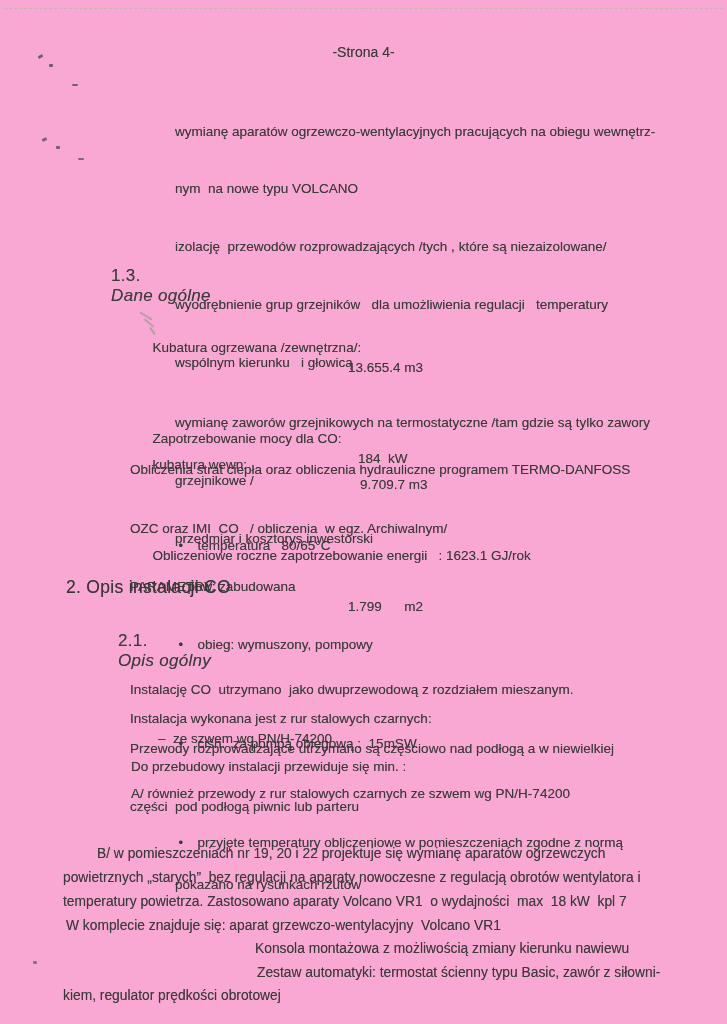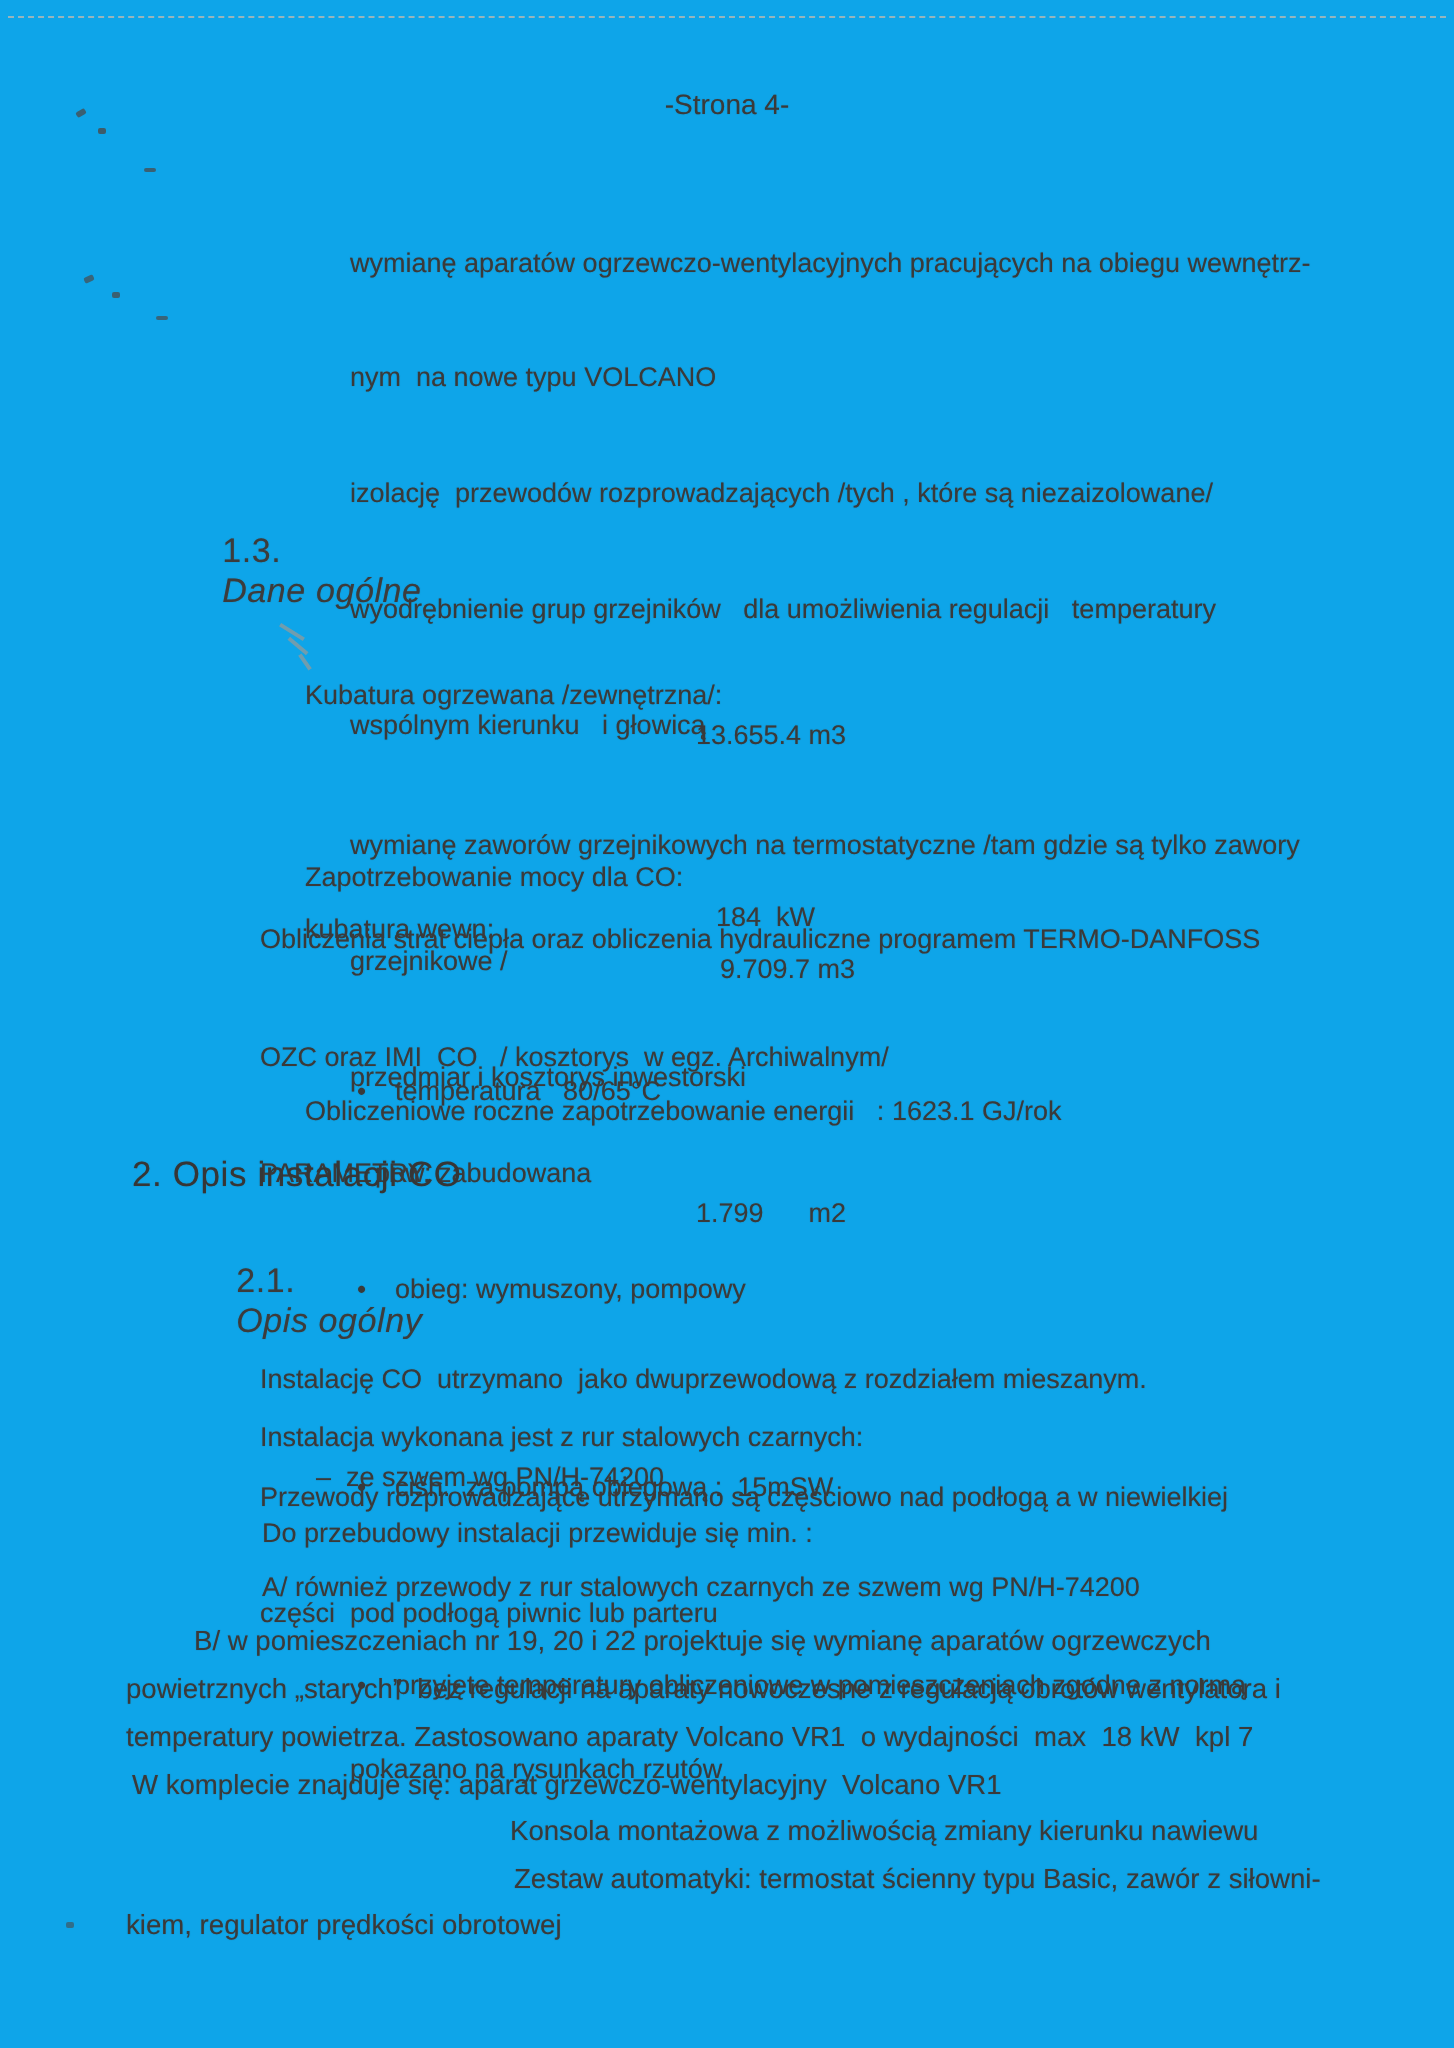--- a/index.html
+++ b/index.html
@@ -1,28 +1,28 @@
 <!DOCTYPE html>
 <html><head>
 <meta charset="utf-8">
 <style>
   html,body { margin:0; padding:0; background:#e8e8e6; }
   .page {
     position:relative;
     width:727px; height:1024px;
     margin:0 auto;
-    background:#0ea5e9;
+    background:#f9a8d4;
     overflow:hidden;
     font-family:"Liberation Sans", sans-serif;
     color:#3a3a3a;
     text-shadow:0 0 .5px rgba(70,70,70,.55);
   }
   .abs { position:absolute; white-space:pre-wrap; }
   .body-text { font-size:13.5px; line-height:19.3px; }
-  .body-text-lg { font-size:13.8px; }
+  .body-text-lg { font-size:13.8px;margin-top:33px; }
   .h-section { font-size:17.5px; letter-spacing:.3px; color:#363636; }
   .h-sub { font-size:17px; letter-spacing:.3px; color:#3c3c3c; }
   .italic { font-style:italic; }
   .scan-topline {
     position:absolute; top:8px; left:4px; width:719px; height:0;
     border-top:1px dashed #b9b9b3; opacity:.8;
   }
   .speck { position:absolute; background:#4a4a4a; border-radius:1px; }
   .pencil { position:absolute; background:#9a9a94; opacity:.7; }
   .t-row { position:relative; font-size:13.5px; line-height:20px; }
@@ -90,21 +90,21 @@
       <span>Zapotrzebowanie mocy dla CO:</span>
       <span class="t-val" style="left:228px">184  kW</span>
     </div>
     <div class="powerline" style="margin-top:1px">
       <span>Obliczeniowe roczne zapotrzebowanie energii   :</span><span> 1623.1 GJ/rok</span>
     </div>
   </div>
 
   <div class="abs body-text" style="top:421px;left:130px;width:520px;line-height:19.5px">
     <div>Obliczenia strat ciepła oraz obliczenia hydrauliczne programem TERMO-DANFOSS</div>
-    <div>OZC oraz IMI  CO   / kosztorys  w egz. Archiwalnym/</div>
+    <div>OZC oraz IMI  CO   / obliczenia  w egz. Archiwalnym/</div>
     <div>PARAMETRY:</div>
   </div>
 
   <div class="abs" style="top:478px;left:156px;width:520px">
     <div class="bullet-row">
       <span class="bullet-dot">•</span><span>temperatura   80/65°C</span>
     </div>
     <div class="bullet-row">
       <span class="bullet-dot">•</span><span>obieg: wymuszony, pompowy</span>
     </div>

